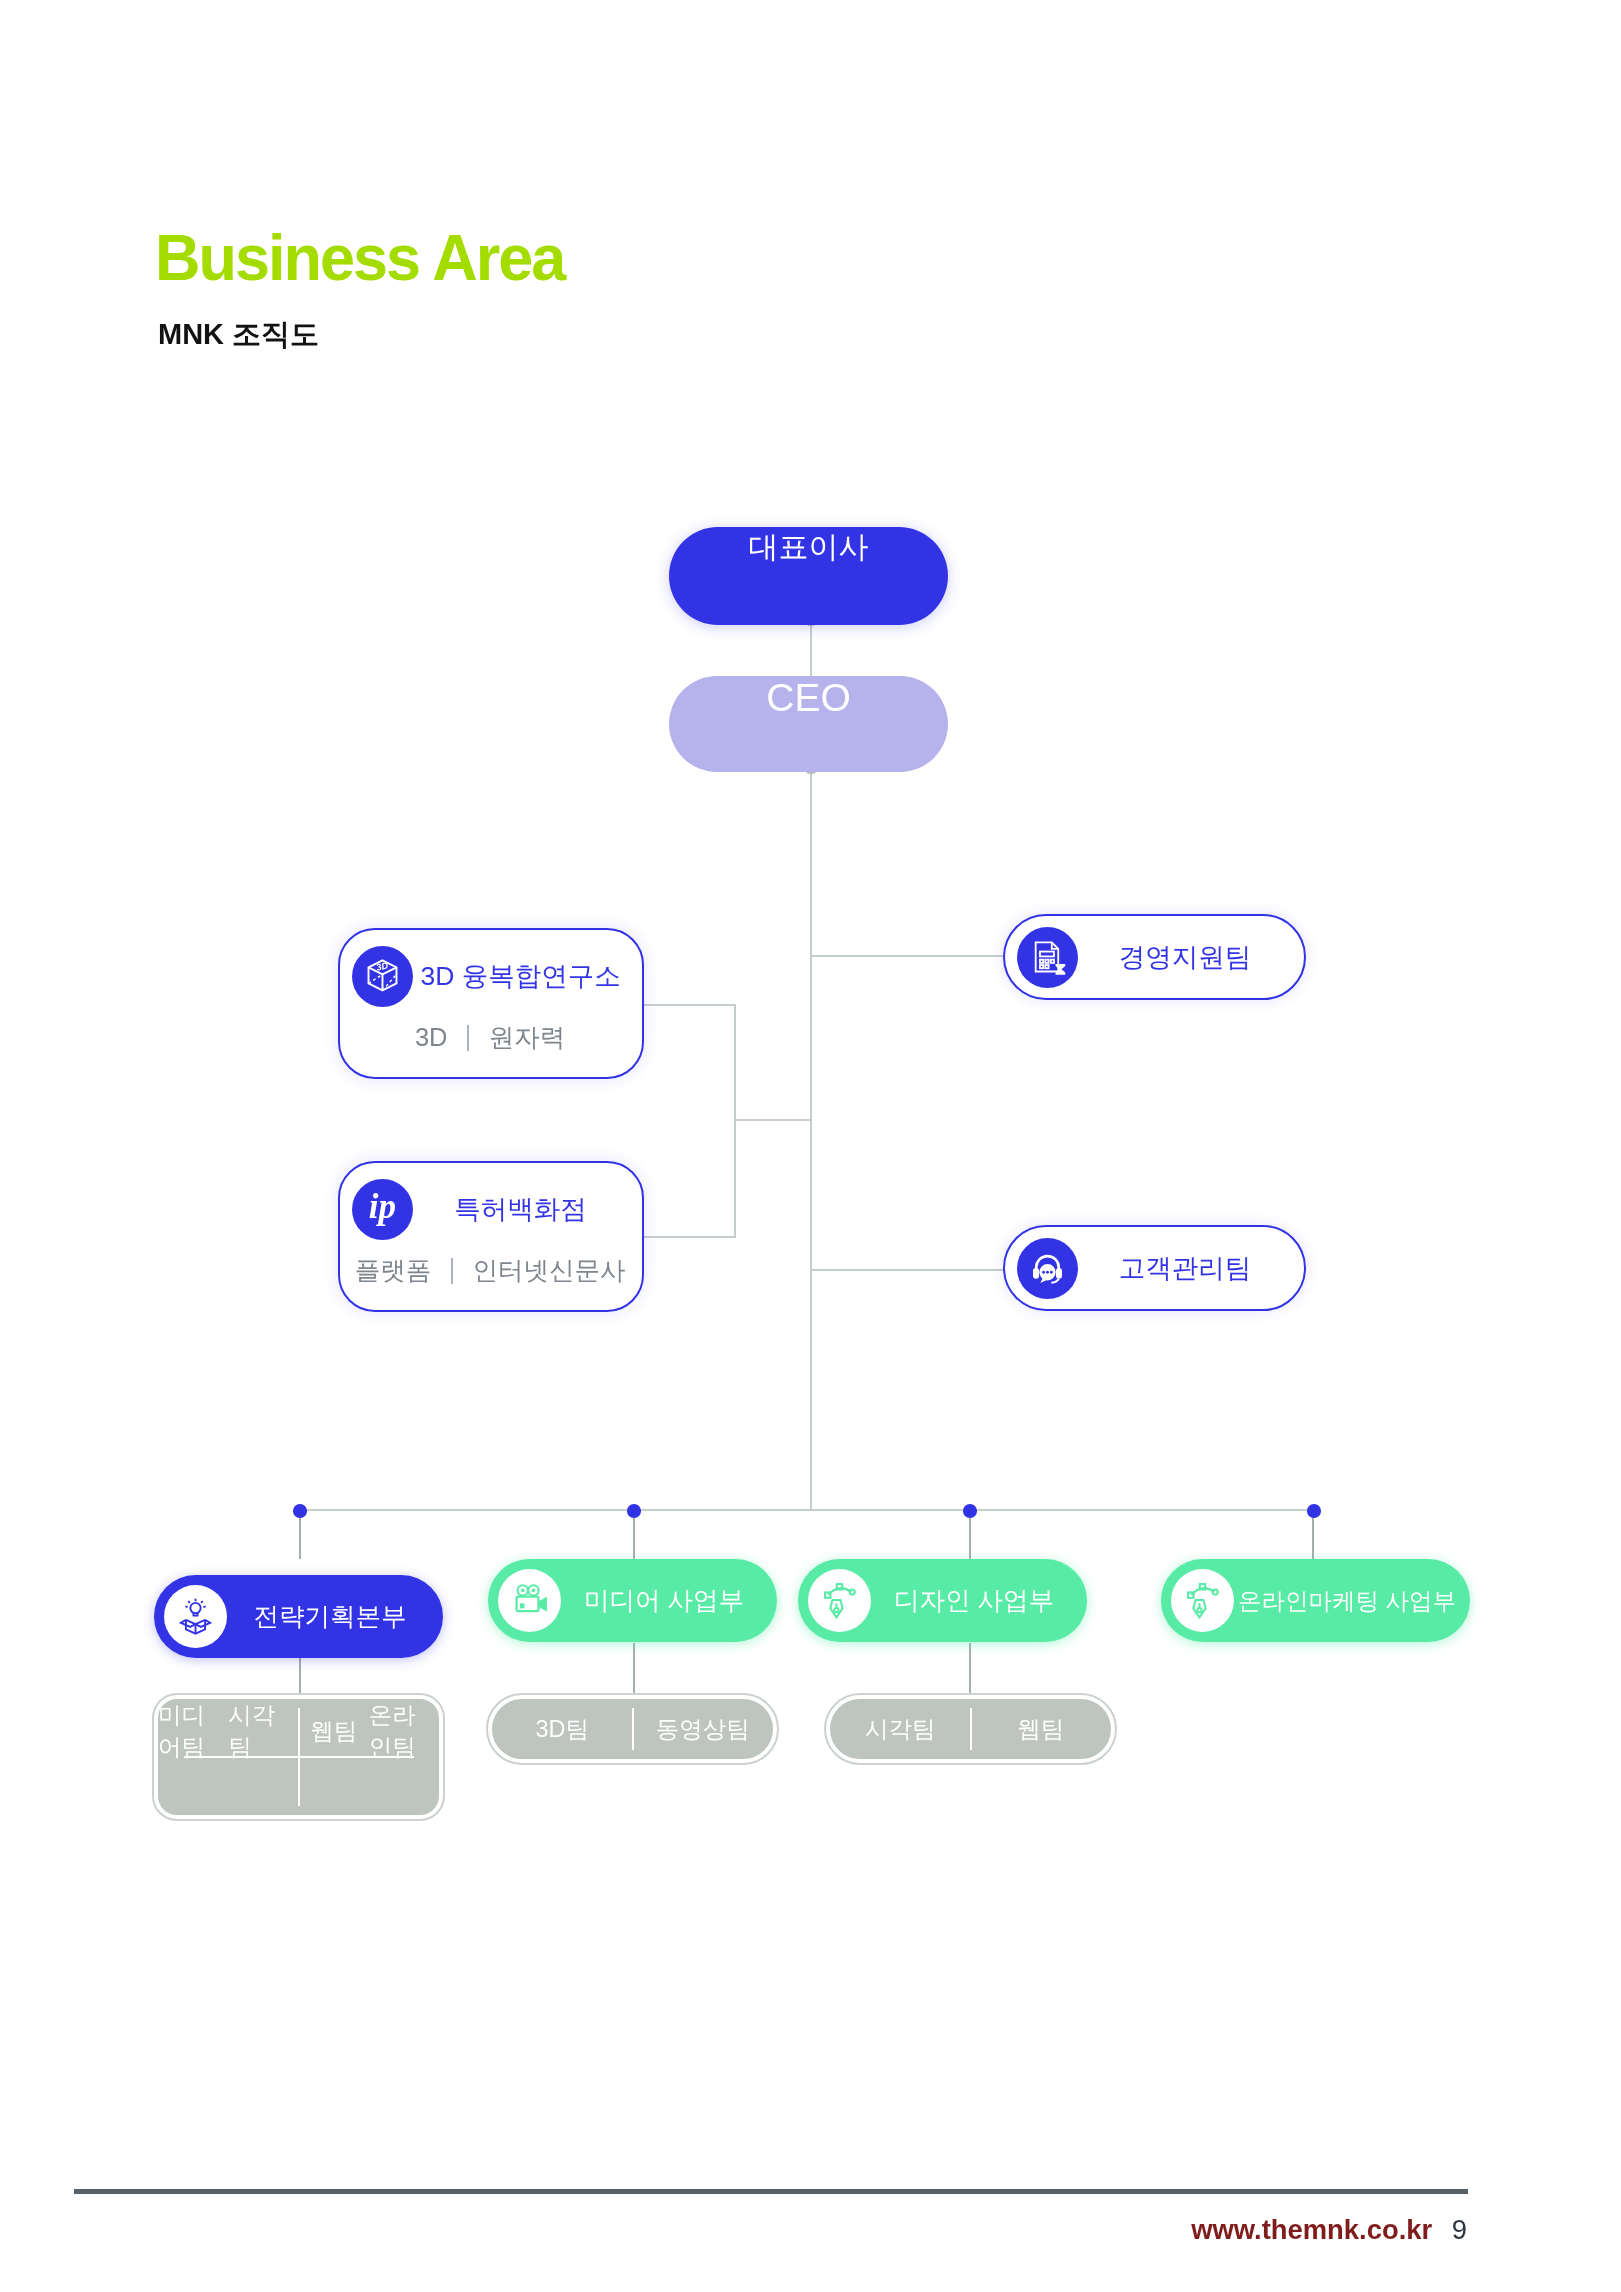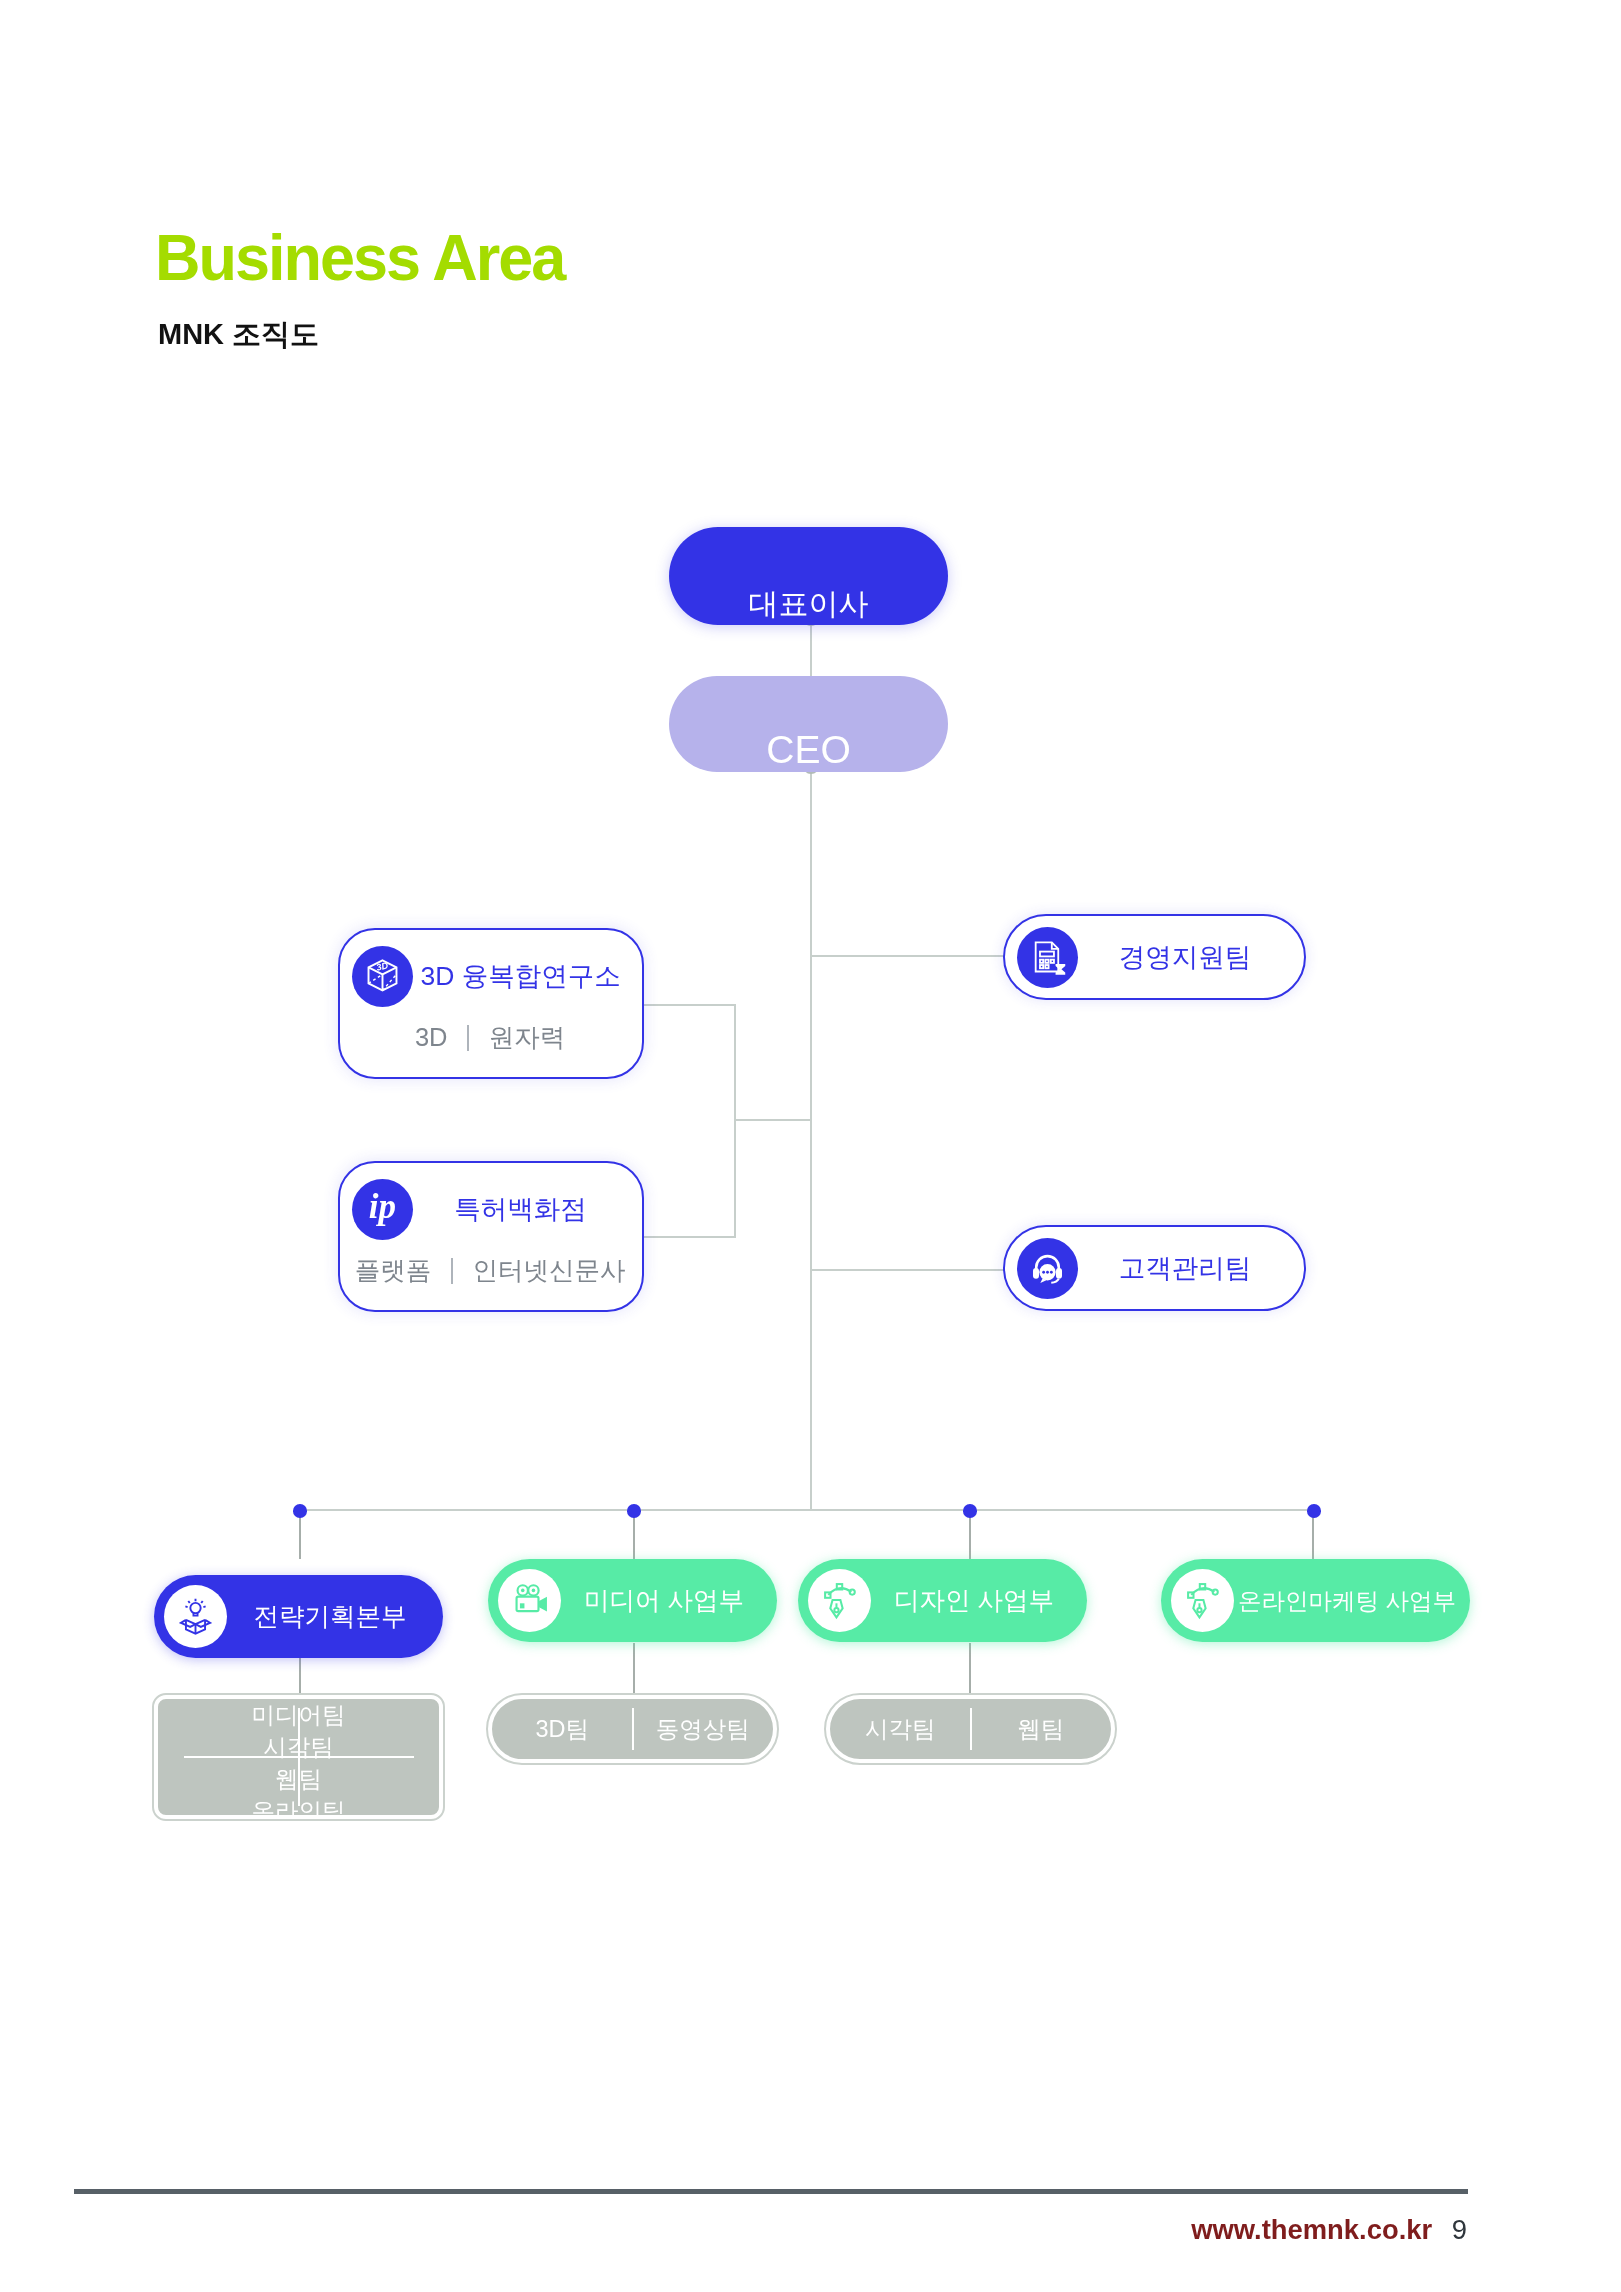--- a/index.html
+++ b/index.html
@@ -17,21 +17,21 @@
 
   .title{position:absolute;left:155px;top:220px;font-size:63px;font-weight:900;color:#A4DC00;letter-spacing:-2px;transform:scaleY(1.04);transform-origin:left top;}
   .subtitle{position:absolute;left:158px;top:315px;font-size:29px;font-weight:700;color:#121212;}
 
   .hline{position:absolute;height:2px;background:var(--line);}
   .vline{position:absolute;width:2px;background:var(--line);}
   .vstub{position:absolute;width:2px;background:var(--stub);}
   .ringdot{position:absolute;width:15.7px;height:15.7px;border-radius:50%;background:#fff;border:2.5px solid #B2BBB7;}
   .bluedot{position:absolute;width:13.7px;height:13.7px;border-radius:50%;background:var(--blue);}
 
-  .pill-solid{position:absolute;border-radius:59px;display:flex;align-items:flex-end;justify-content:center;color:#fff;}
+  .pill-solid{position:absolute;border-radius:59px;display:flex;align-items:flex-start;justify-content:center;color:#fff;}
   .root-pill{left:669px;top:527px;width:279px;height:98px;background:var(--blue);font-size:30px;box-shadow:0 2px 13.7px rgba(51,51,230,.25);}
   .ceo-pill{left:669px;top:676px;width:279px;height:96px;background:var(--purple);font-size:39px;}
 
   .orgbox{position:absolute;left:338px;width:306px;height:151px;background:#fff;border:2.9px solid var(--blue);border-radius:37px;box-shadow:0 0 15.7px rgba(60,60,230,.14);padding:15.7px 13.7px 0 11.8px;}
   .orgbox-row1{display:flex;align-items:center;}
   .orgbox-title{flex:1;text-align:center;color:var(--blue);font-size:26.5px;}
   .orgbox-row2{display:flex;justify-content:center;align-items:center;gap:19.6px;margin-top:13.7px;color:var(--textgray);font-size:25.5px;}
   .tagdiv{width:2px;height:25.5px;background:#AEB4BB;}
 
   .icon-circle{width:61px;height:61px;border-radius:50%;background:var(--blue);display:flex;align-items:center;justify-content:center;flex:0 0 auto;}
@@ -41,21 +41,21 @@
 
   .team-pill{position:absolute;left:1003px;width:303px;height:86px;background:#fff;border:2.9px solid var(--blue);border-radius:45px;display:flex;align-items:center;padding:0 11.8px;box-shadow:0 0 13.7px rgba(60,60,230,.14);}
   .team-pill .label{flex:1;text-align:center;color:var(--blue);font-size:26.5px;}
 
   .div-pill{position:absolute;top:1559px;height:83px;border-radius:43px;display:flex;align-items:center;padding:0 9.8px;color:#fff;}
   .div-pill .label{flex:1;text-align:center;font-size:25.5px;}
   .div-blue{background:var(--blue);box-shadow:0 2px 11.8px rgba(51,51,230,.30);margin-top:16px;}
   .div-green{background:var(--green);box-shadow:0 2px 11.8px rgba(87,235,166,.45);}
 
   .sub-box{position:absolute;top:1695px;background:var(--graybox);border:4.9px solid #fff;outline:2px solid #CBD2CD;color:#fff;display:grid;}
-  .sub-2x2{left:154px;width:289px;height:124px;border-radius:12px;grid-template-columns:1fr;grid-template-rows:1fr 1fr;}
+  .sub-2x2{left:154px;width:289px;height:124px;border-radius:23px;grid-template-columns:1fr 1fr 1fr 1fr;grid-template-rows:1fr 1fr;}
   .sub-1row{width:289px;height:68px;border-radius:39px;grid-template-columns:1fr 1fr;}
   .sub-cell{display:flex;align-items:center;justify-content:center;font-size:23.5px;}
   .sub-vdiv{position:absolute;left:50%;top:8.8px;bottom:8.8px;width:2px;background:#fff;transform:translateX(-1px);}
   .sub-hdiv{position:absolute;top:50%;left:25.5px;right:25.5px;height:2px;background:#fff;transform:translateY(-1px);}
 
   .ip-text{font-family:"Liberation Serif","DejaVu Serif",serif;font-style:italic;font-weight:700;color:#fff;font-size:35px;line-height:1;margin-top:-5.9px;}
 
   .footer-line{position:absolute;left:74px;top:2189px;width:1394px;height:4.9px;background:#576067;}
   .footer-text{position:absolute;top:2214px;right:154px;display:flex;align-items:baseline;gap:19.6px;}
   .footer-url{color:#7f1d1d;font-size:27.4px;font-weight:600;}

